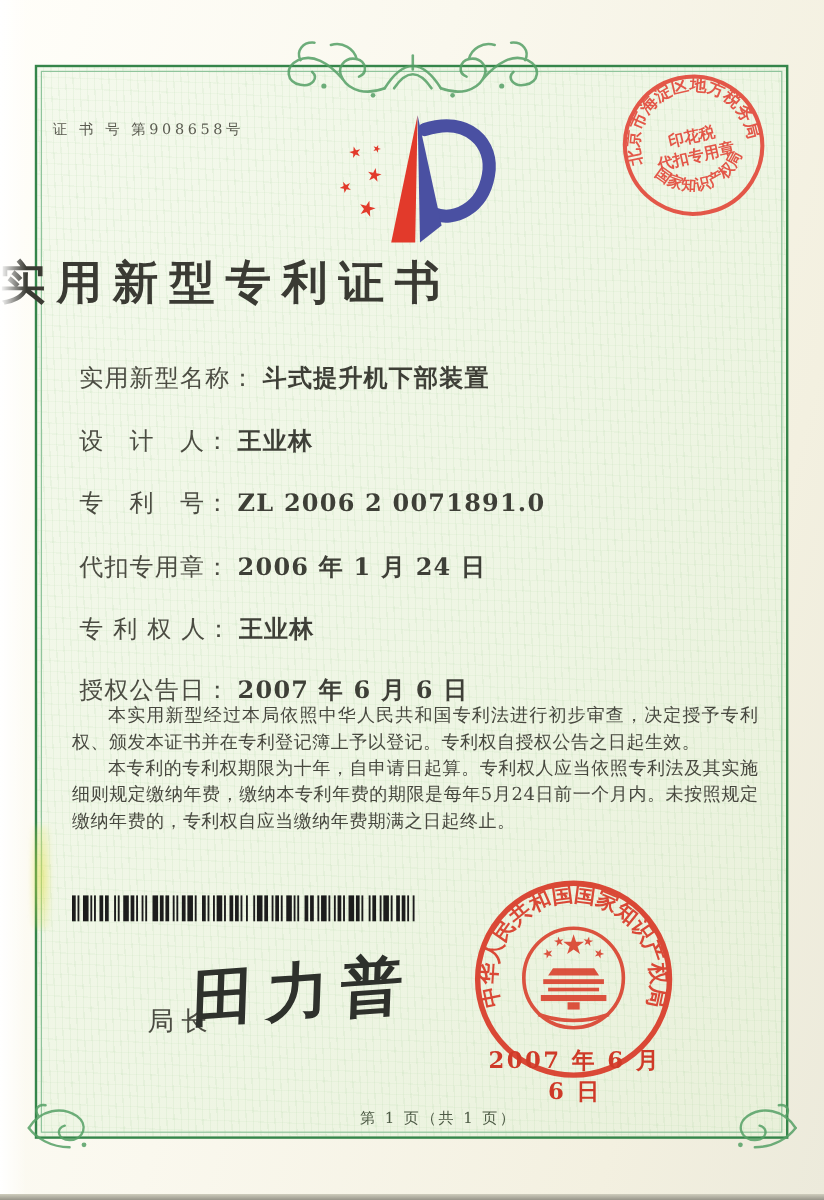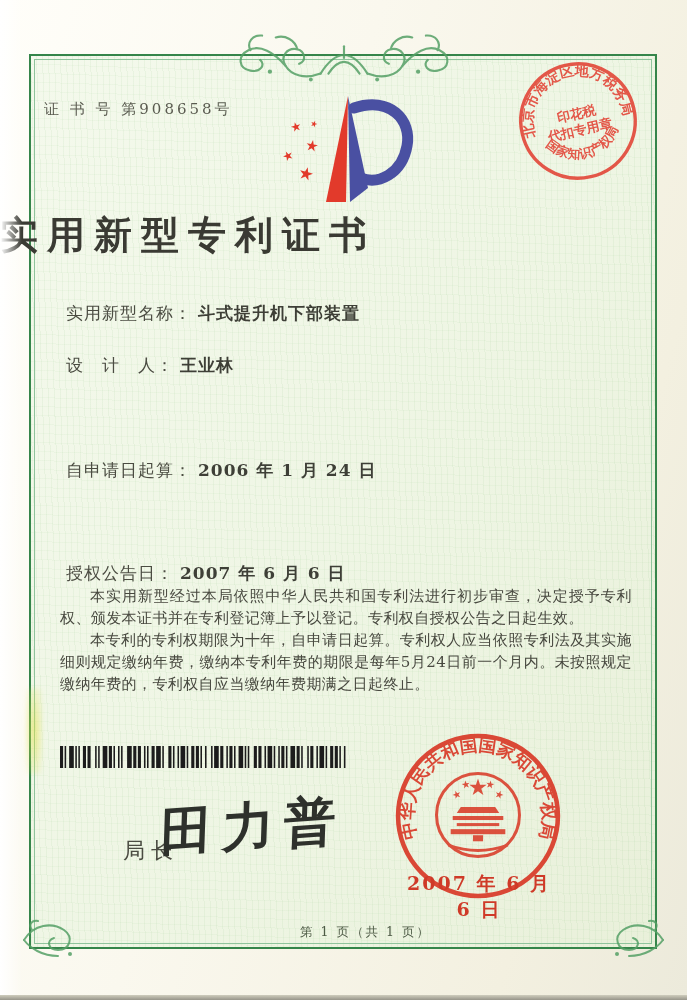--- a/index.html
+++ b/index.html
@@ -20,26 +20,26 @@
       repeating-linear-gradient(2deg,rgba(150,205,140,0.08) 0 1px,rgba(0,0,0,0) 1px 9px),
       linear-gradient(120deg,#f4f9ec 0%,#eef5e3 60%,#e9f0da 100%);
   }
   .frame-inner{position:absolute;left:3px;top:3px;right:3px;bottom:3px;border:1px solid #8fc49c;}
   .highlight-smudge{position:absolute;left:26px;top:688px;width:16px;height:86px;background:radial-gradient(ellipse at center,rgba(225,225,70,0.55),rgba(225,225,70,0));filter:blur(2px);}
   
   .ornament-top{position:absolute;left:227px;top:20px;width:234px;height:74px;}
   .flourish-bl{position:absolute;left:18px;top:918px;width:66px;height:42px;}
   .flourish-br{position:absolute;left:603px;top:918px;width:66px;height:42px;transform:scaleX(-1);}
   
-  .cert-no{position:absolute;left:44px;top:100px;font-size:15px;letter-spacing:3px;color:#5a5b50;}
+  .cert-no{position:absolute;left:44px;top:100px;font-size:12px;letter-spacing:3px;color:#5a5b50;}
   .logo{position:absolute;left:268px;top:90px;width:150px;height:120px;}
   .title{position:absolute;left:0;right:0;top:210px;text-align:left;font-size:38px;font-weight:700;letter-spacing:9px;color:#3a3a33;}
   .tax-stamp{position:absolute;left:515px;top:58px;width:126px;height:126px;transform:rotate(-13deg);opacity:.85;}
   
-  .field-row{position:absolute;left:66px;font-size:17px;letter-spacing:1px;color:#4b4c42;white-space:nowrap;}
+  .field-row{position:absolute;left:66px;font-size:20px;letter-spacing:1px;color:#4b4c42;white-space:nowrap;}
   .field-row .val{margin-left:6px;color:#3e3f37;font-weight:600;}
   
   .body-text{position:absolute;left:60px;top:586px;width:572px;font-size:15px;line-height:1.46;color:#47483f;text-align:justify;}
   .body-text p{margin:0;text-indent:2em;letter-spacing:0.4px;}
   
   .barcode{position:absolute;left:60px;top:746px;width:342px;height:22px;}
   
   .sig-title{position:absolute;left:123px;top:836px;font-size:22px;letter-spacing:6px;color:#4b4c42;}
   .sig-name{
     position:absolute;left:160px;top:792px;font-size:52px;font-weight:600;color:#2e312c;
@@ -145,22 +145,28 @@
       <textPath href="#taxBottomArc" startOffset="50%" text-anchor="middle">国家知识产权局</textPath>
     </text>
   </svg>
 
   <div class="field-row" style="top:302px">
     <span>实用新型名称：</span><span class="val">斗式提升机下部装置</span>
   </div>
   <div class="field-row" style="top:354px">
     <span>设　计　人：</span><span class="val">王业林</span>
   </div>
+  <div class="field-row" style="top:406px">
+    <span>专　利　号：</span><span class="val">ZL 2006 2 0071891.0</span>
+  </div>
   <div class="field-row" style="top:459px">
-    <span>自申请日起算：</span><span class="val">2006 年 1 月 24 日</span>
+    <span>代扣专用章：</span><span class="val">2006 年 1 月 24 日</span>
+  </div>
+  <div class="field-row" style="top:511px">
+    <span>专 利 权 人：</span><span class="val">王业林</span>
   </div>
   <div class="field-row" style="top:562px">
     <span>授权公告日：</span><span class="val">2007 年 6 月 6 日</span>
   </div>
 
   <div class="body-text">
     <p>本实用新型经过本局依照中华人民共和国专利法进行初步审查，决定授予专利权、颁发本证书并在专利登记簿上予以登记。专利权自授权公告之日起生效。</p>
     <p>本专利的专利权期限为十年，自申请日起算。专利权人应当依照专利法及其实施细则规定缴纳年费，缴纳本专利年费的期限是每年5月24日前一个月内。未按照规定缴纳年费的，专利权自应当缴纳年费期满之日起终止。</p>
   </div>
 

